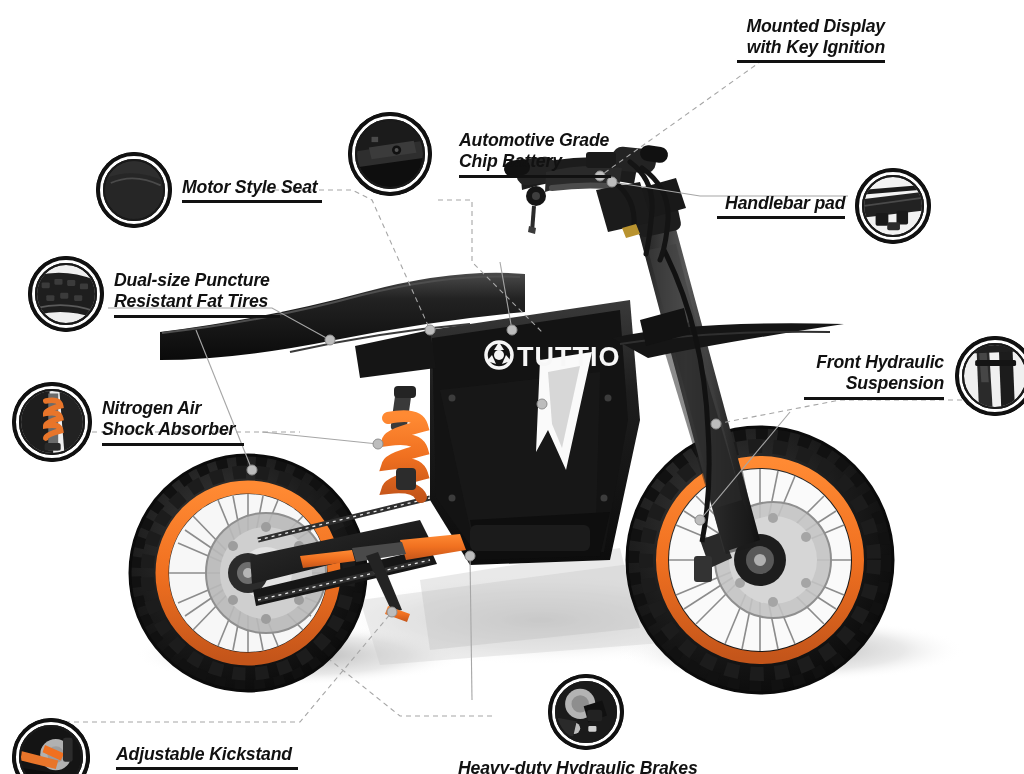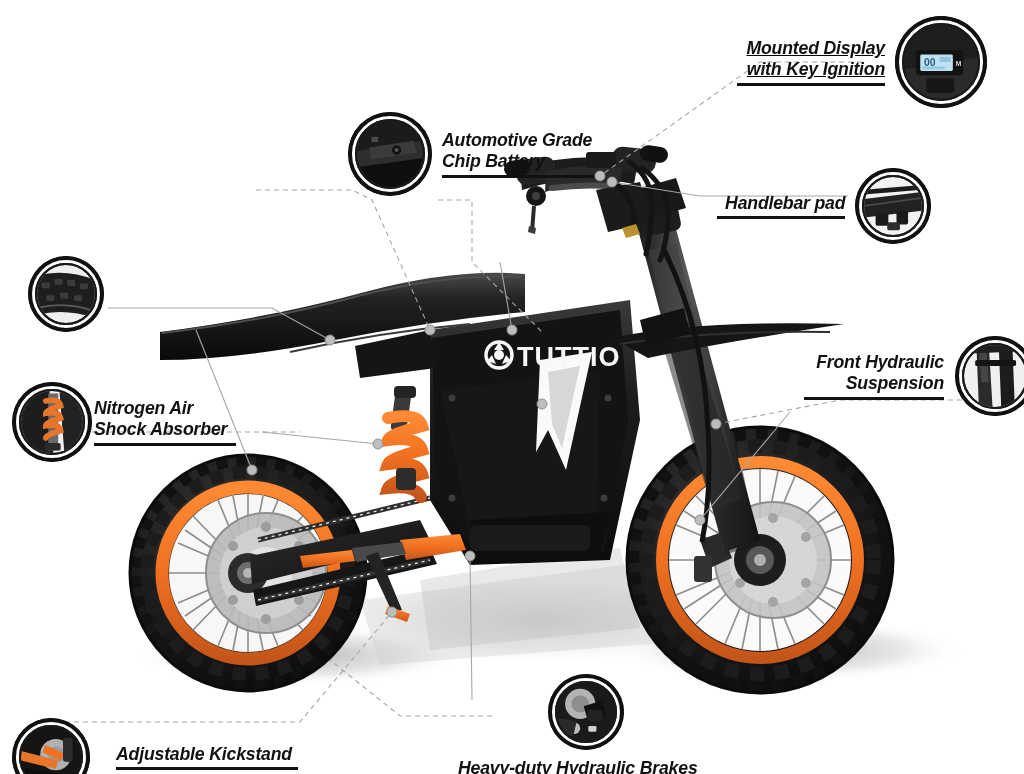--- a/index.html
+++ b/index.html
@@ -377,46 +377,28 @@
       <circle cx="252" cy="470" r="5"></circle>
       <circle cx="378" cy="444" r="5"></circle>
       <circle cx="700" cy="520" r="5"></circle>
       <circle cx="716" cy="424" r="5"></circle>
       <circle cx="392" cy="612" r="5"></circle>
       <circle cx="470" cy="556" r="5"></circle>
     </g>
   </svg>
 
   <div class="callout right" style="left:736px; top:16px; gap:8px;">
-    <div class="thumb" style="width:92px;height:92px;">
-      <div class="ringA"></div>
-        <div class="ringB"></div>
-        <div class="ringC"></div>
-      <div class="photo">
-        <svg viewBox="0 0 100 100" xmlns="http://www.w3.org/2000/svg">
-          <rect width="100" height="100" fill="#1e1e1e"></rect>
-          <path d="M0 60 L100 44 L100 100 L0 100 Z" fill="#2b2b2b"></path>
-          <rect x="16" y="34" width="64" height="34" rx="5" fill="#121212"></rect>
-          <rect x="22" y="40" width="44" height="22" rx="2" fill="#bfe2f2"></rect>
-          <text x="27" y="56" font-family="Liberation Sans, sans-serif" font-size="14" font-weight="bold" fill="#2a5d77">00</text>
-          <rect x="48" y="43" width="15" height="7" fill="#7fb8d4" opacity="0.7"></rect>
-          <rect x="25" y="56" width="30" height="4" fill="#7fb8d4" opacity="0.6"></rect>
-          <text x="70" y="56" font-family="Liberation Sans, sans-serif" font-size="9" font-weight="bold" fill="#dcdcdc">M</text>
-          <rect x="30" y="72" width="38" height="20" rx="4" fill="#171717"></rect>
-        </svg>
-      </div>
-    </div>
-    <div class="lbl" style="margin-right:2px;text-decoration:underline;">
+    <div class="lbl" style="margin-right:10px;">
       <div class="txt">Mounted Display</div>
       <div class="txt">with Key Ignition</div>
       <div class="rule" style="width:148px; margin-left:auto;"></div>
     </div>
   </div>
 
-  <div class="callout left" style="left:348px; top:112px; gap:8px;">
+  <div class="callout left" style="left:348px; top:112px; gap:25px;">
     <div class="thumb" style="width:84px;height:84px;">
       <div class="ringA"></div>
         <div class="ringB"></div>
         <div class="ringC"></div>
       <div class="photo">
         <svg viewBox="0 0 100 100" xmlns="http://www.w3.org/2000/svg">
           <rect width="100" height="100" fill="#1b1b1b"></rect>
           <path d="M0 46 L100 30 L100 66 L0 82 Z" fill="#2e2e2e"></path>
           <path d="M18 40 L86 30 L90 48 L22 58 Z" fill="#3b3b3b"></path>
           <circle cx="60" cy="44" r="7" fill="#111"></circle>
@@ -426,20 +408,39 @@
         </svg>
       </div>
     </div>
     <div class="lbl" style="margin-left:2px;">
       <div class="txt">Automotive Grade</div>
       <div class="txt">Chip Battery</div>
       <div class="rule" style="width:152px;"></div>
     </div>
   </div>
 
+  <div class="callout left" style="left:96px; top:152px; gap:8px;">
+    <div class="thumb" style="width:76px;height:76px;">
+      <div class="ringA"></div>
+        <div class="ringB"></div>
+        <div class="ringC"></div>
+      <div class="photo">
+        <svg viewBox="0 0 100 100" xmlns="http://www.w3.org/2000/svg">
+          <rect width="100" height="100" fill="#303030"></rect>
+          <circle cx="50" cy="50" r="50" fill="#2e2e2e"></circle>
+          <path d="M0 30 Q50 10 100 34 L100 100 L0 100 Z" fill="#262626"></path>
+          <path d="M10 38 Q50 20 96 42" fill="none" stroke="#4a4a4a" stroke-width="3"></path>
+        </svg>
+      </div>
+    </div>
+    <div class="lbl" style="margin-left:2px;">
+      <div class="txt">Motor Style Seat</div>
+      <div class="rule" style="width:140px;"></div>
+    </div>
+  </div>
 
   <div class="callout right" style="left:716px; top:168px; gap:8px;">
     <div class="thumb" style="width:76px;height:76px;">
       <div class="ringA"></div>
         <div class="ringB"></div>
         <div class="ringC"></div>
       <div class="photo">
         <svg viewBox="0 0 100 100" xmlns="http://www.w3.org/2000/svg">
           <rect width="100" height="100" fill="#f2f2f2"></rect>
           <path d="M0 22 L100 14 L100 22 L0 30 Z" fill="#1b1b1b"></path>
@@ -472,23 +473,28 @@
             <rect x="52" y="26" width="14" height="10" rx="2"></rect>
             <rect x="74" y="32" width="14" height="10" rx="2"></rect>
             <rect x="16" y="52" width="14" height="10" rx="2"></rect>
             <rect x="40" y="48" width="14" height="10" rx="2"></rect>
             <rect x="64" y="52" width="14" height="10" rx="2"></rect>
           </g>
           <path d="M0 74 Q50 62 100 80" fill="none" stroke="#5a5a5a" stroke-width="3"></path>
         </svg>
       </div>
     </div>
-  </div>
-
-  <div class="callout left" style="left:12px; top:382px; ">
+    <div class="lbl" style="margin-left:2px;">
+      <div class="txt">Dual-size Puncture</div>
+      <div class="txt">Resistant Fat Tires</div>
+      <div class="rule" style="width:166px;"></div>
+    </div>
+  </div>
+
+  <div class="callout left" style="left:12px; top:382px; gap:8px;">
     <div class="thumb" style="width:80px;height:80px;">
       <div class="ringA"></div>
         <div class="ringB"></div>
         <div class="ringC"></div>
       <div class="photo">
         <svg viewBox="0 0 100 100" xmlns="http://www.w3.org/2000/svg">
           <rect width="100" height="100" fill="#efefef"></rect>
           <path d="M0 0 L46 0 L52 100 L0 100 Z" fill="#1d1d1d"></path>
           <path d="M62 0 L100 0 L100 100 L70 100 Z" fill="#222"></path>
           <rect x="44" y="4" width="16" height="92" fill="#6b6b6b"></rect>

